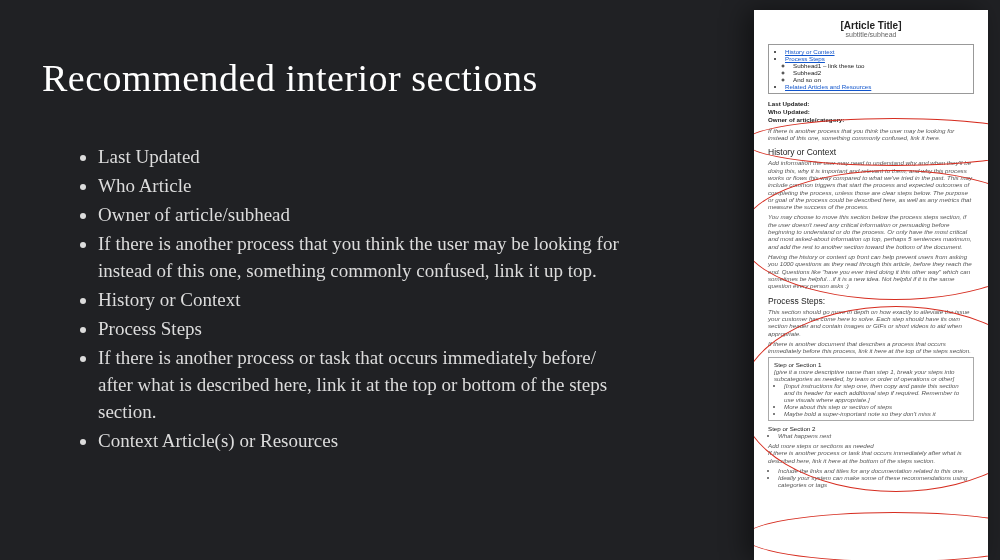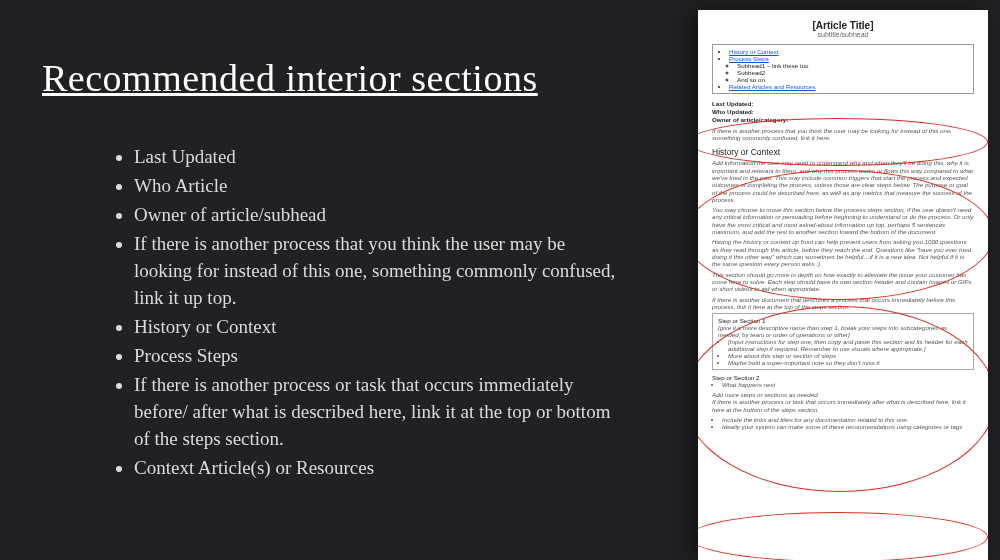--- a/index.html
+++ b/index.html
@@ -18,40 +18,39 @@
     padding: 56px 10px 0 42px;
     width: 680px;
   }
   h1.title {
     font-family: Georgia, "Times New Roman", serif;
     font-weight: 400;
     font-size: 38px;
     color: #ffffff;
     letter-spacing: 0.5px;
     margin-bottom: 44px;
-    text-decoration: underline;
   }
   ul.bullets {
     list-style: disc;
     padding-left: 56px;
     font-family: Georgia, "Times New Roman", serif;
     font-size: 19px;
     line-height: 1.42;
     color: #dcdcdc;
     max-width: 580px;
   }
-  ul.bullets li { margin-bottom: 2px; margin-left: 36px; }
+  ul.bullets li { margin-bottom: 2px; }
 
   
   .doc-wrap {
     position: absolute;
     right: 12px;
     top: 10px;
     bottom: 0;
-    width: 290px;
+    width: 234px;
     box-shadow: -8px 0 24px rgba(0,0,0,.45);
     background: #be185d;
     margin-left: 32px;
   }
   .doc {
     position: relative;
     width: 100%; height: 100%;
     background: #fff;
     color: #222;
     font-family: Arial, sans-serif;
@@ -126,20 +125,21 @@
       <div class="meta">Last Updated:</div>
       <div class="meta">Who Updated:</div>
       <div class="meta">Owner of article/category:</div>
       <span class="it" style="margin-top:4px">If there is another process that you think the user may be looking for instead of this one, something commonly confused, link it here.</span>
 
       <h3 class="doc-plain">History or Context</h3>
       <p>Add information the user may need to understand why and when they'll be doing this, why it is important and relevant to them, and why this process works or flows this way compared to what we've tried in the past. This may include common triggers that start the process and expected outcomes of completing the process, unless those are clear steps below. The purpose or goal of the process could be described here, as well as any metrics that measure the success of the process.</p>
       <p>You may choose to move this section below the process steps section, if the user doesn't need any critical information or persuading before beginning to understand or do the process. Or only have the most critical and most asked-about information up top, perhaps 5 sentences maximum, and add the rest to another section toward the bottom of the document.</p>
       <p>Having the history or context up front can help prevent users from asking you 1000 questions as they read through this article, before they reach the end. Questions like "have you ever tried doing it this other way" which can sometimes be helpful…if it is a new idea. Not helpful if it is the same question every person asks :)</p>
 
+      <h3 class="doc-plain">Process Steps:</h3>
       <p>This section should go more in depth on how exactly to alleviate the issue your customer has come here to solve. Each step should have its own section header and contain images or GIFs or short videos to aid when appropriate.</p>
       <p>If there is another document that describes a process that occurs immediately before this process, link it here at the top of the steps section.</p>
 
       <div class="stepbox">
         <div class="doc-plain">Step or Section 1</div>
         <span class="it">[give it a more descriptive name than step 1, break your steps into subcategories as needed, by team or order of operations or other]</span>
         <ul>
           <li>[Input instructions for step one, then copy and paste this section and its header for each additional step if required. Remember to use visuals where appropriate.]</li>
           <li>More about this step or section of steps</li>
           <li>Maybe bold a super-important note so they don't miss it</li>

